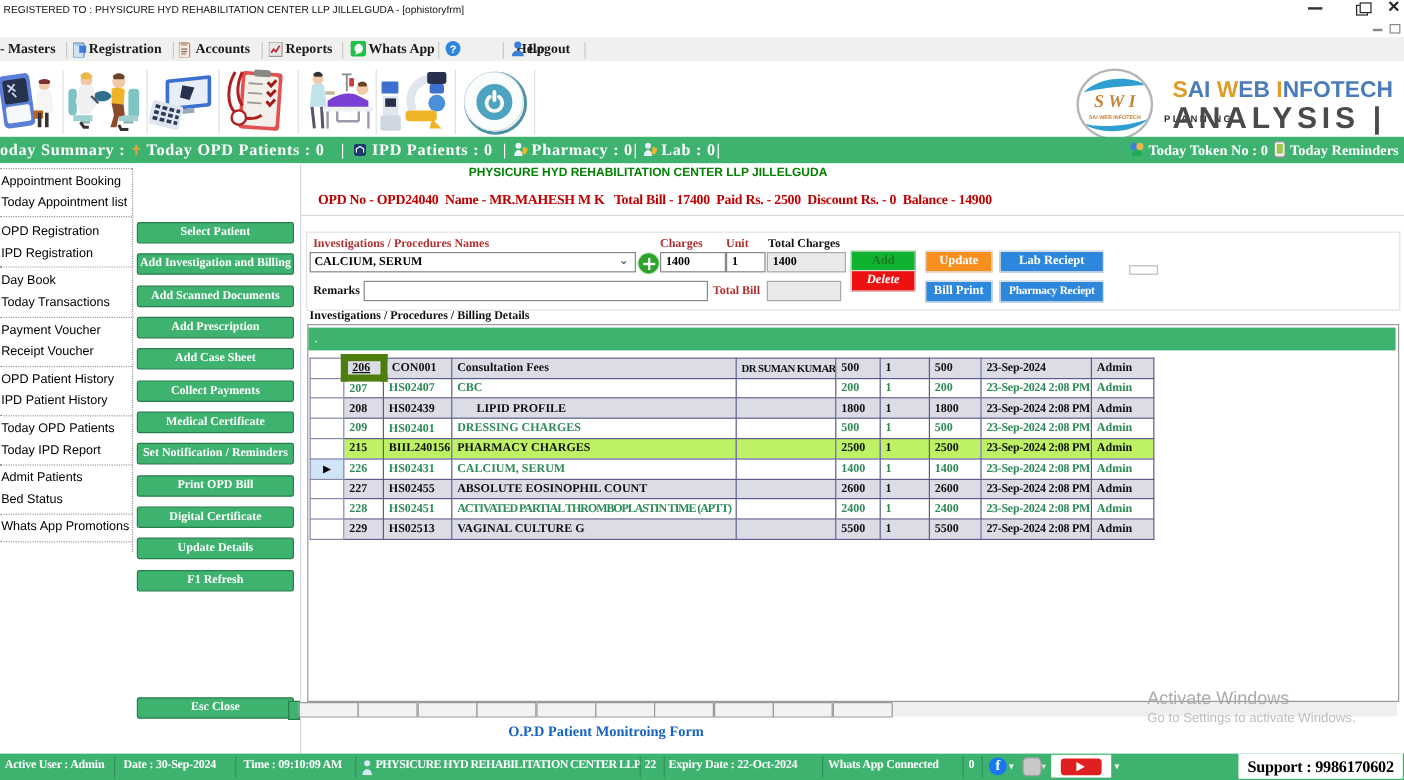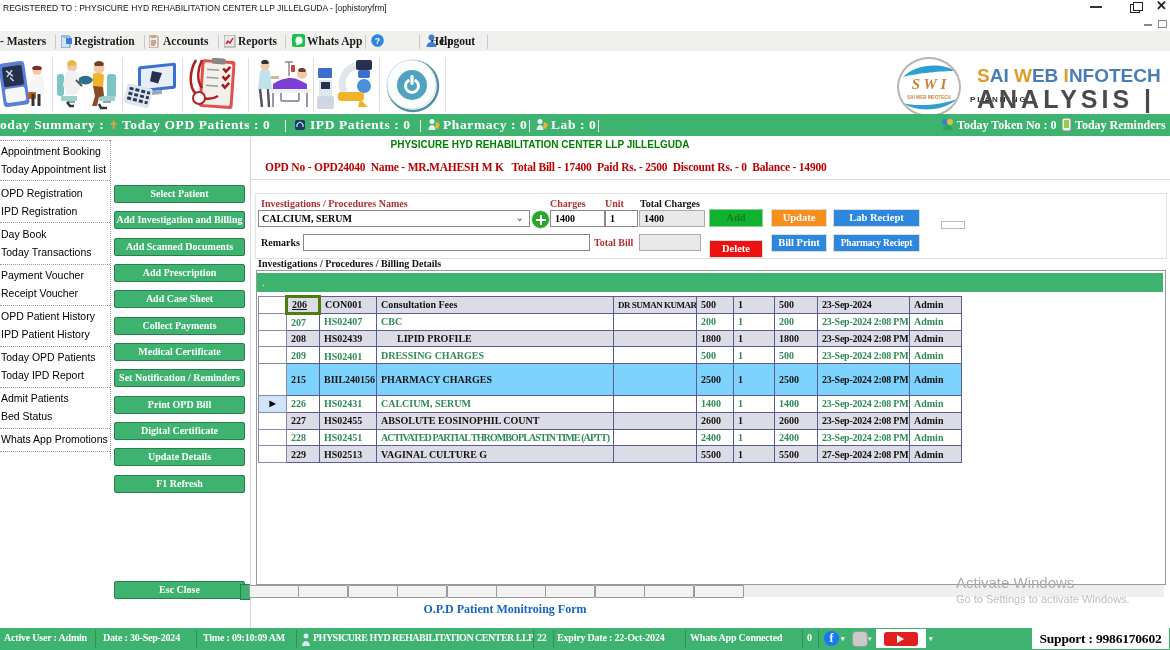--- a/index.html
+++ b/index.html
@@ -304,21 +304,21 @@
 <div class="abs serif" style="left:639px;top:210px;width:60px;height:15px;border:1px solid #aaa;background:#e9e9e9;font-size:10px;font-weight:bold;padding-left:4px;line-height:15px;">1400</div>
 
 <div class="abs serif" style="left:261px;top:237px;font-size:10px;font-weight:bold;color:#111;">Remarks</div>
 <div class="abs" style="left:303px;top:234px;width:285px;height:15px;border:1px solid #888;background:#fff;"></div>
 <div class="abs serif" style="left:594px;top:237px;font-size:10px;font-weight:bold;color:#b03030;">Total Bill</div>
 <div class="abs" style="left:639px;top:234px;width:60px;height:15px;border:1px solid #aaa;background:#e9e9e9;"></div>
 
 <div class="abs serif" style="left:709px;top:209px;width:52px;height:16px;background:#10b232;border:1px solid #9c9;color:#1c7a1c;font-weight:bold;font-size:10.5px;white-space:nowrap;text-align:center;line-height:16px;">Add</div>
 <div class="abs serif" style="left:771px;top:209px;width:54px;height:16px;background:#f78f1e;border:1px solid #ddd;color:#fff;font-weight:bold;font-size:10.5px;white-space:nowrap;text-align:center;line-height:16px;">Update</div>
 <div class="abs serif" style="left:833px;top:209px;width:85px;height:16px;background:#2d87dd;border:1px solid #ddd;color:#fff;font-weight:bold;font-size:10.5px;white-space:nowrap;text-align:center;line-height:16px;">Lab Reciept</div>
-<div class="abs serif" style="left:709px;top:240px;width:52px;height:16px;background:#ee1111;border:1px solid #ddd;color:#fff;font-weight:bold;font-size:10.5px;white-space:nowrap;text-align:center;line-height:16px;">Delete</div>
+<div class="abs serif" style="left:709px;top:225px;width:52px;height:16px;background:#ee1111;border:1px solid #ddd;color:#fff;font-weight:bold;font-size:10.5px;white-space:nowrap;text-align:center;line-height:16px;font-style:italic;">Delete</div>
 <div class="abs serif" style="left:771px;top:234px;width:54px;height:16px;background:#2d87dd;border:1px solid #ddd;color:#fff;font-weight:bold;font-size:10.5px;white-space:nowrap;text-align:center;line-height:16px;">Bill Print</div>
 <div class="abs serif" style="left:833px;top:234px;width:85px;height:16px;background:#2d87dd;border:1px solid #ddd;color:#fff;font-weight:bold;font-size:9.5px;letter-spacing:-0.2px;white-space:nowrap;text-align:center;line-height:16px;">Pharmacy Reciept</div>
 <div class="abs" style="left:941px;top:221px;width:22px;height:6px;border:1px solid #bbb;background:#fff;"></div>
 
 <div class="abs serif" style="left:258px;top:258px;font-size:10px;font-weight:bold;color:#111;">Investigations / Procedures / Billing Details</div>
 
 <div class="abs" style="left:256px;top:270px;width:908px;height:313px;border:1px solid #999;background:#fff;"></div>
 <div class="abs serif" style="left:257px;top:273px;width:906px;height:19px;background:#3eb370;color:#fff;font-size:10px;line-height:19px;"><span style="padding-left:5px;">.</span></div>
 
 <div class="abs" id="grid" style="left:258px;top:295px;">
@@ -331,21 +331,21 @@
         <col style="width:83px;">
         <col style="width:37px;">
         <col style="width:41px;">
         <col style="width:43px;">
         <col style="width:92px;">
         <col style="width:52px;">
       </colgroup>
       <tbody>
         <tr style="height:16.75px;background:#dcdce6;color:#111;">
           <td style="border:1px solid #8888aa;background:#fff;text-align:center;font-size:8px;color:#000;padding:0;"></td>
-          <td style="border:3px solid #4d7c0f;padding:0 0 0 4px;white-space:nowrap;overflow:hidden;text-decoration:underline;">206</td>
+          <td style="border:6px solid #4d7c0f;padding:0 0 0 4px;white-space:nowrap;overflow:hidden;text-decoration:underline;">206</td>
           <td style="border:1px solid #5c5c8a;padding:0 0 0 4px;white-space:nowrap;overflow:hidden;">CON001</td>
           <td style="border:1px solid #5c5c8a;padding:0 0 0 4px;white-space:nowrap;overflow:hidden;">Consultation Fees</td>
           <td style="border:1px solid #5c5c8a;padding:0 0 0 4px;white-space:nowrap;overflow:hidden;font-size:9px;letter-spacing:-0.5px;">DR SUMAN KUMAR</td>
           <td style="border:1px solid #5c5c8a;padding:0 0 0 4px;white-space:nowrap;overflow:hidden;">500</td>
           <td style="border:1px solid #5c5c8a;padding:0 0 0 4px;white-space:nowrap;overflow:hidden;">1</td>
           <td style="border:1px solid #5c5c8a;padding:0 0 0 4px;white-space:nowrap;overflow:hidden;">500</td>
           <td style="border:1px solid #5c5c8a;padding:0 0 0 4px;white-space:nowrap;overflow:hidden;letter-spacing:-0.25px;">23-Sep-2024</td>
           <td style="border:1px solid #5c5c8a;padding:0 0 0 4px;white-space:nowrap;overflow:hidden;">Admin</td>
         </tr>
         <tr style="height:16.75px;background:#ffffff;color:#2e8b57;">
@@ -377,21 +377,21 @@
           <td style="border:1px solid #5c5c8a;padding:0 0 0 4px;white-space:nowrap;overflow:hidden;">209</td>
           <td style="border:1px solid #5c5c8a;padding:2px 0 0 4px;white-space:nowrap;overflow:hidden;">HS02401</td>
           <td style="border:1px solid #5c5c8a;padding:0 0 0 4px;white-space:nowrap;overflow:hidden;">DRESSING CHARGES</td>
           <td style="border:1px solid #5c5c8a;padding:0 0 0 4px;white-space:nowrap;overflow:hidden;font-size:9px;letter-spacing:-0.5px;"></td>
           <td style="border:1px solid #5c5c8a;padding:0 0 0 4px;white-space:nowrap;overflow:hidden;">500</td>
           <td style="border:1px solid #5c5c8a;padding:0 0 0 4px;white-space:nowrap;overflow:hidden;">1</td>
           <td style="border:1px solid #5c5c8a;padding:0 0 0 4px;white-space:nowrap;overflow:hidden;">500</td>
           <td style="border:1px solid #5c5c8a;padding:0 0 0 4px;white-space:nowrap;overflow:hidden;letter-spacing:-0.25px;">23-Sep-2024 2:08 PM</td>
           <td style="border:1px solid #5c5c8a;padding:0 0 0 4px;white-space:nowrap;overflow:hidden;">Admin</td>
         </tr>
-        <tr style="height:32px;background:#7dd3fc;color:#111;">
+        <tr style="height:17px;background:#bef264;color:#111;">
           <td style="border:1px solid #8888aa;background:#fff;text-align:center;font-size:8px;color:#000;padding:0;"></td>
           <td style="border:1px solid #5c5c8a;padding:0 0 0 4px;white-space:nowrap;overflow:hidden;">215</td>
           <td style="border:1px solid #5c5c8a;padding:0 0 0 4px;white-space:nowrap;overflow:hidden;">BIIL240156</td>
           <td style="border:1px solid #5c5c8a;padding:0 0 0 4px;white-space:nowrap;overflow:hidden;">PHARMACY CHARGES</td>
           <td style="border:1px solid #5c5c8a;padding:0 0 0 4px;white-space:nowrap;overflow:hidden;font-size:9px;letter-spacing:-0.5px;"></td>
           <td style="border:1px solid #5c5c8a;padding:0 0 0 4px;white-space:nowrap;overflow:hidden;">2500</td>
           <td style="border:1px solid #5c5c8a;padding:0 0 0 4px;white-space:nowrap;overflow:hidden;">1</td>
           <td style="border:1px solid #5c5c8a;padding:0 0 0 4px;white-space:nowrap;overflow:hidden;">2500</td>
           <td style="border:1px solid #5c5c8a;padding:0 0 0 4px;white-space:nowrap;overflow:hidden;letter-spacing:-0.25px;">23-Sep-2024 2:08 PM</td>
           <td style="border:1px solid #5c5c8a;padding:0 0 0 4px;white-space:nowrap;overflow:hidden;">Admin</td>

